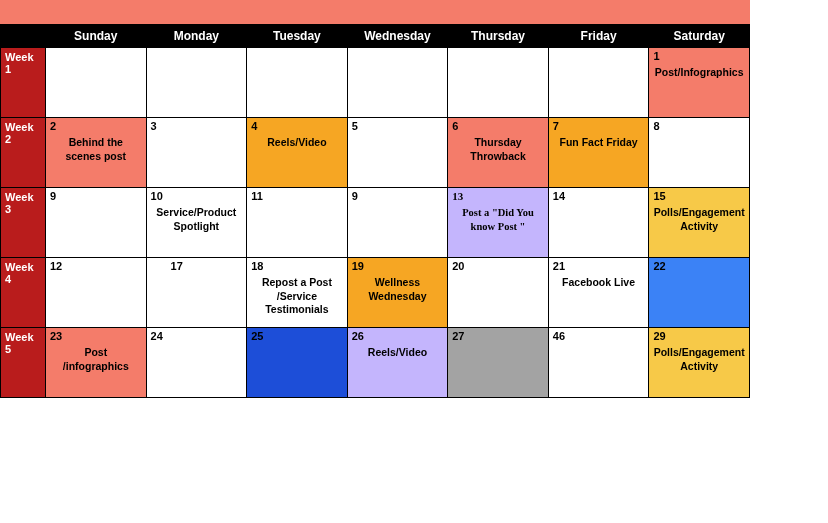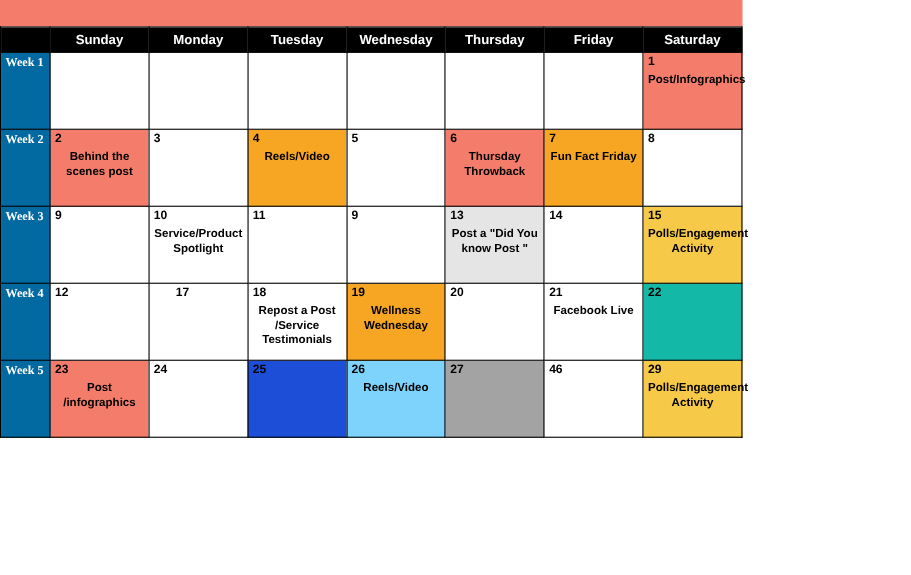--- a/index.html
+++ b/index.html
@@ -3,21 +3,21 @@
   <meta charset="utf-8">
   <style>
     * { box-sizing: border-box; margin: 0; padding: 0; }
     body {
       font-family: Arial, sans-serif;
       background: #fff;
       width: 828px;
       min-height: 523px;
     }
     .calendar-wrapper {
-      width: 675px;
+      width: 750px;
     }
     .calendar-title {
       background: #f47c6a;
       text-align: center;
       font-size: 26px;
       font-weight: bold;
       padding: 12px 0;
       color: #000;
     }
     table {
@@ -32,28 +32,27 @@
     }
     th {
       background: #000;
       color: #fff;
       text-align: center;
       font-weight: bold;
       padding: 4px 2px;
       font-size: 12px;
     }
     .week-label {
-      background: #0369a1;
+      background: #b91c1c;
       color: #fff;
       font-weight: bold;
       text-align: left;
       padding: 3px 4px;
       font-size: 11px;
       width: 45px;
-      font-family: Liberation Serif, serif;
     }
     .day-cell {
       height: 70px;
       padding: 2px 4px;
       vertical-align: top;
       background: #fff;
     }
     .day-num {
       font-weight: bold;
       font-size: 11px;
@@ -136,21 +135,21 @@
           <td class="day-cell" style="background-color: rgb(255, 255, 255);">
             <span class="day-num">10</span>
             <div class="cell-content">Service/Product Spotlight</div>
           </td>
           <td class="day-cell" style="background-color: rgb(255, 255, 255);">
             <span class="day-num">11</span>
           </td>
           <td class="day-cell" style="background-color: rgb(255, 255, 255);">
             <span class="day-num">9</span>
           </td>
-          <td class="day-cell" style="background-color: #e5e5e5;">
+          <td class="day-cell" style="background-color: #c4b5fd; font-family: Liberation Serif, serif;">
             <span class="day-num">13</span>
             <div class="cell-content">Post a "Did You know Post "</div>
           </td>
           <td class="day-cell" style="background-color: rgb(255, 255, 255);">
             <span class="day-num">14</span>
           </td>
           <td class="day-cell" style="background-color: rgb(247, 201, 72);">
             <span class="day-num">15</span>
             <div class="cell-content">Polls/Engagement Activity</div>
           </td>
@@ -171,37 +170,37 @@
             <span class="day-num">19</span>
             <div class="cell-content">Wellness Wednesday</div>
           </td>
           <td class="day-cell" style="background-color: rgb(255, 255, 255);">
             <span class="day-num">20</span>
           </td>
           <td class="day-cell" style="background-color: rgb(255, 255, 255);">
             <span class="day-num">21</span>
             <div class="cell-content">Facebook Live</div>
           </td>
-          <td class="day-cell" style="background-color: #14b8a6;">
+          <td class="day-cell" style="background-color: #3b82f6;">
             <span class="day-num">22</span>
           </td>
         </tr>
         <tr>
           <td class="week-label">Week 5</td>
           <td class="day-cell" style="background-color: rgb(244, 124, 106);">
             <span class="day-num">23</span>
             <div class="cell-content">Post /infographics</div>
           </td>
           <td class="day-cell" style="background-color: rgb(255, 255, 255);">
             <span class="day-num">24</span>
           </td>
           <td class="day-cell" style="background-color: #1d4ed8;">
             <span class="day-num">25</span>
           </td>
-          <td class="day-cell" style="background-color: #7dd3fc;">
+          <td class="day-cell" style="background-color: #c4b5fd;">
             <span class="day-num">26</span>
             <div class="cell-content">Reels/Video</div>
           </td>
           <td class="day-cell" style="background-color: #a3a3a3;">
             <span class="day-num">27</span>
           </td>
           <td class="day-cell" style="background-color: rgb(255, 255, 255);">
             <span class="day-num">46</span>
           </td>
           <td class="day-cell" style="background-color: rgb(247, 201, 72);">

